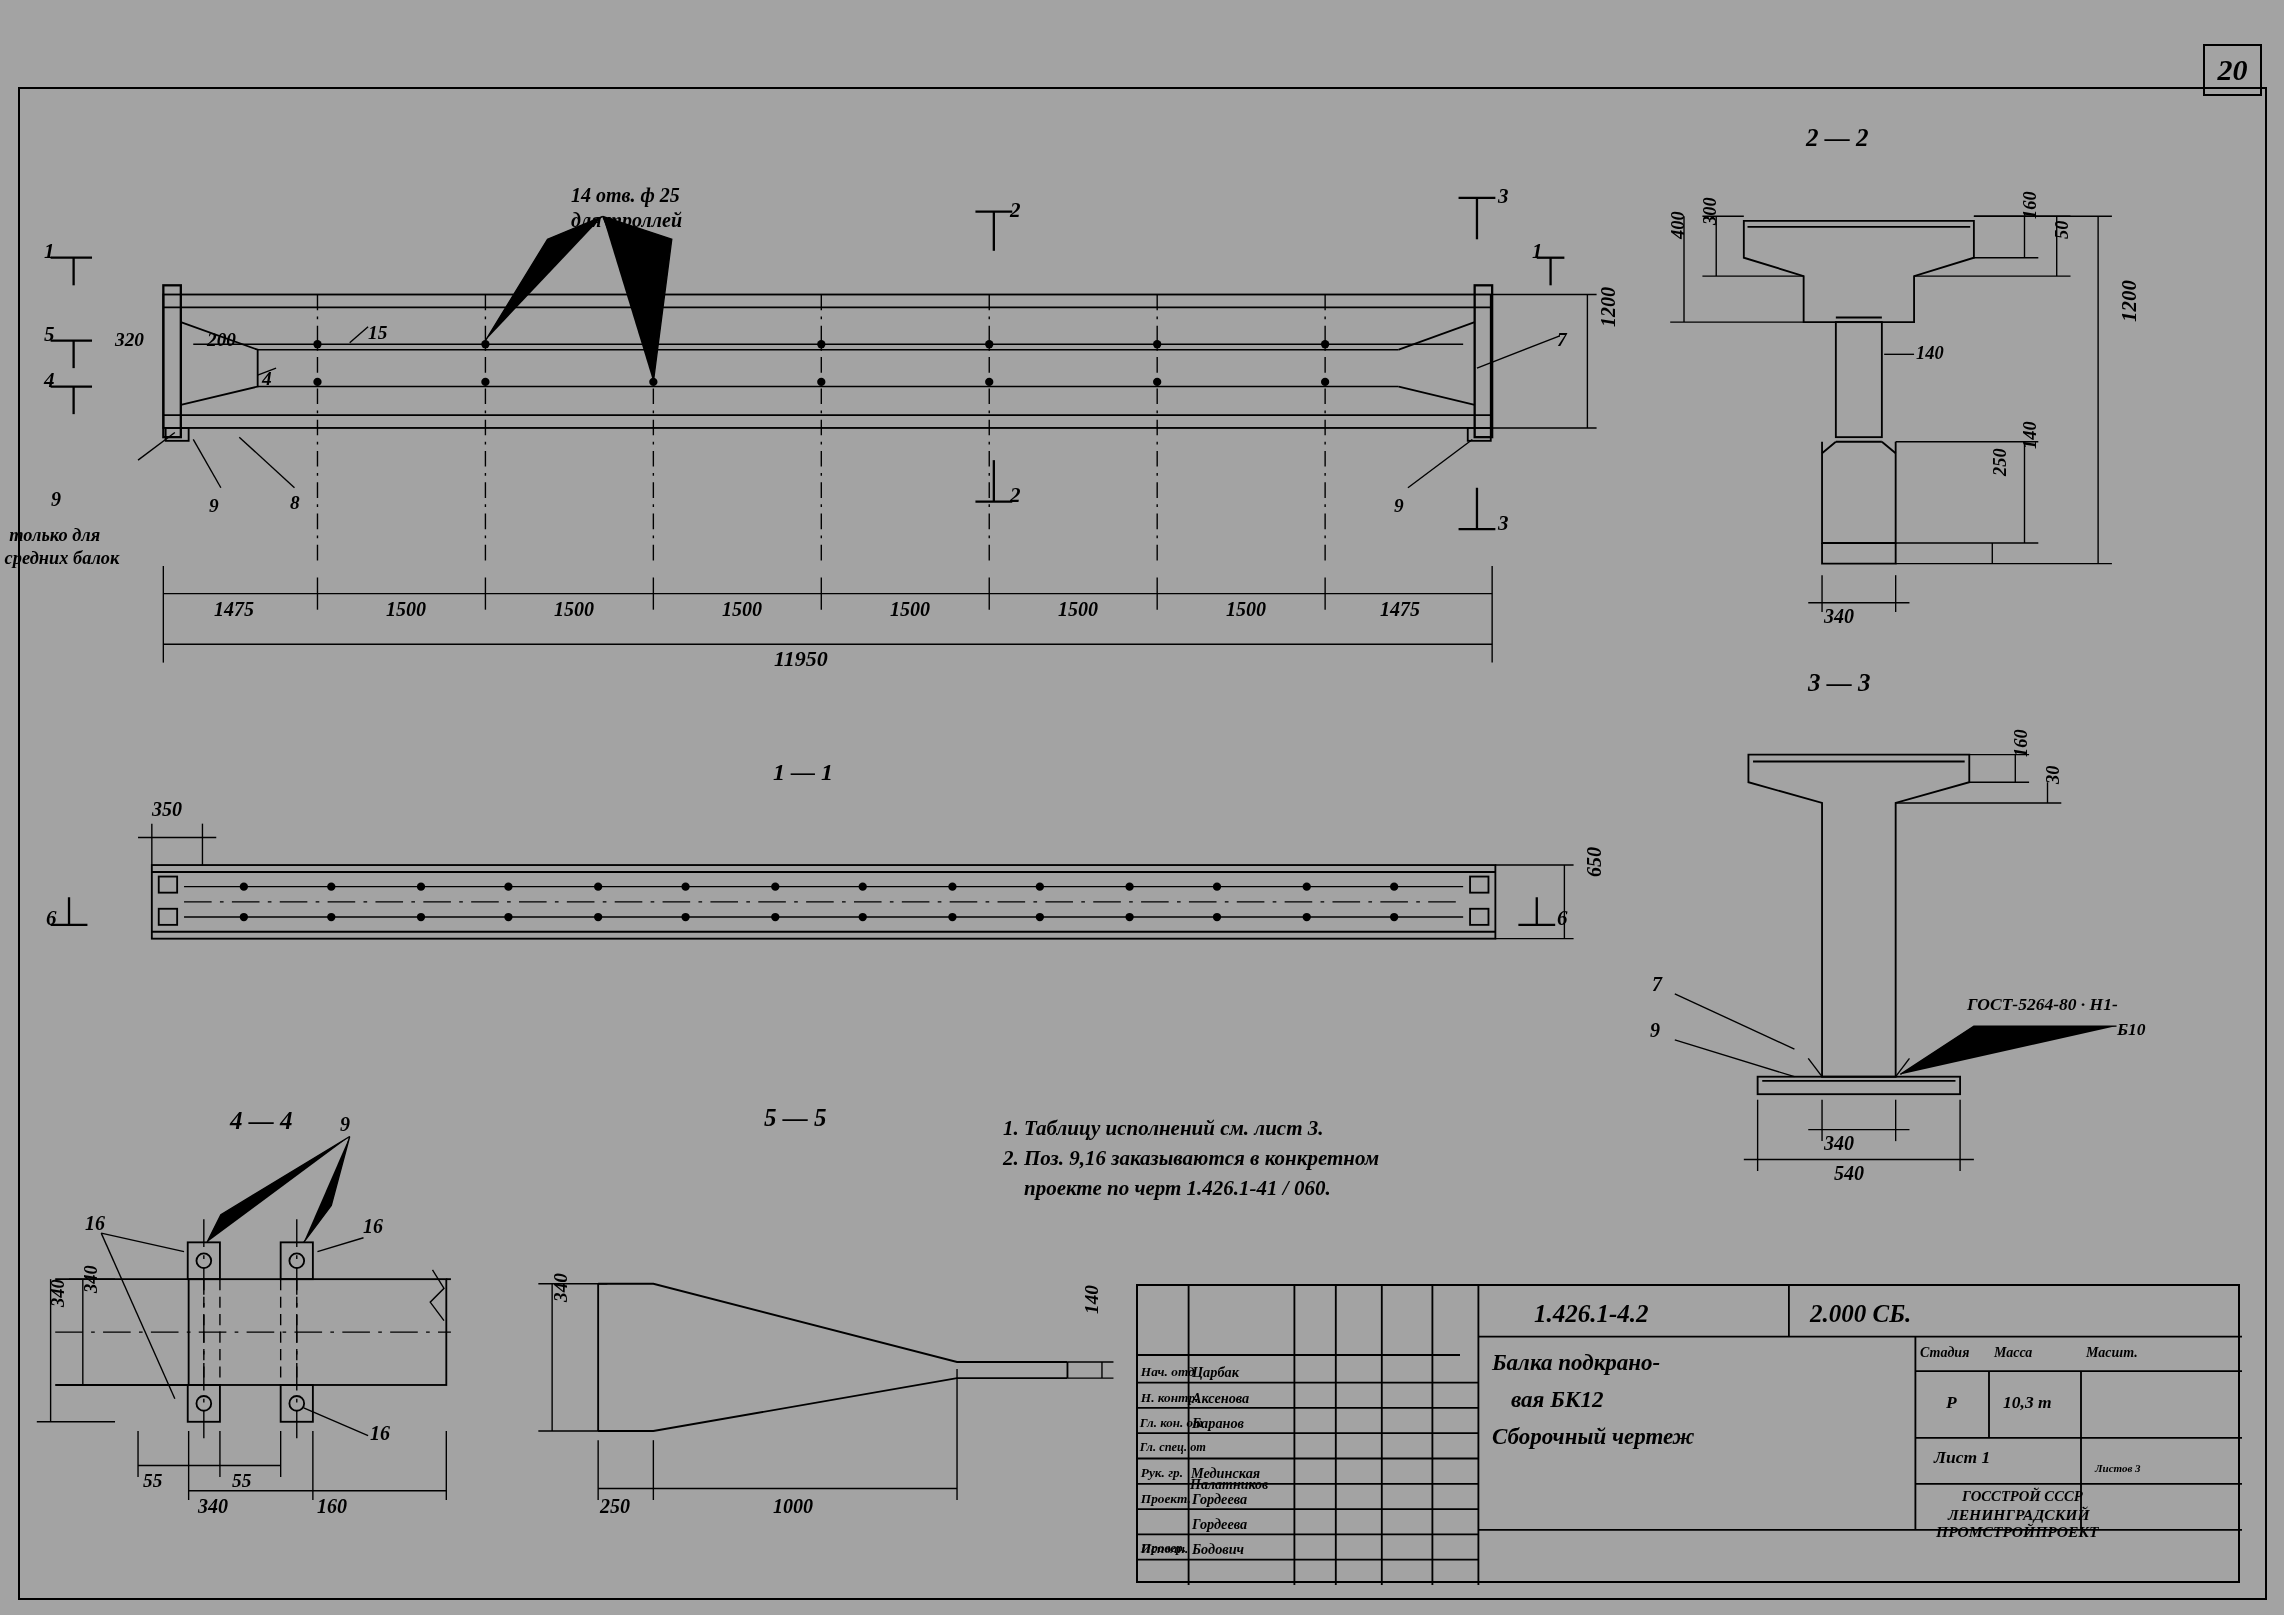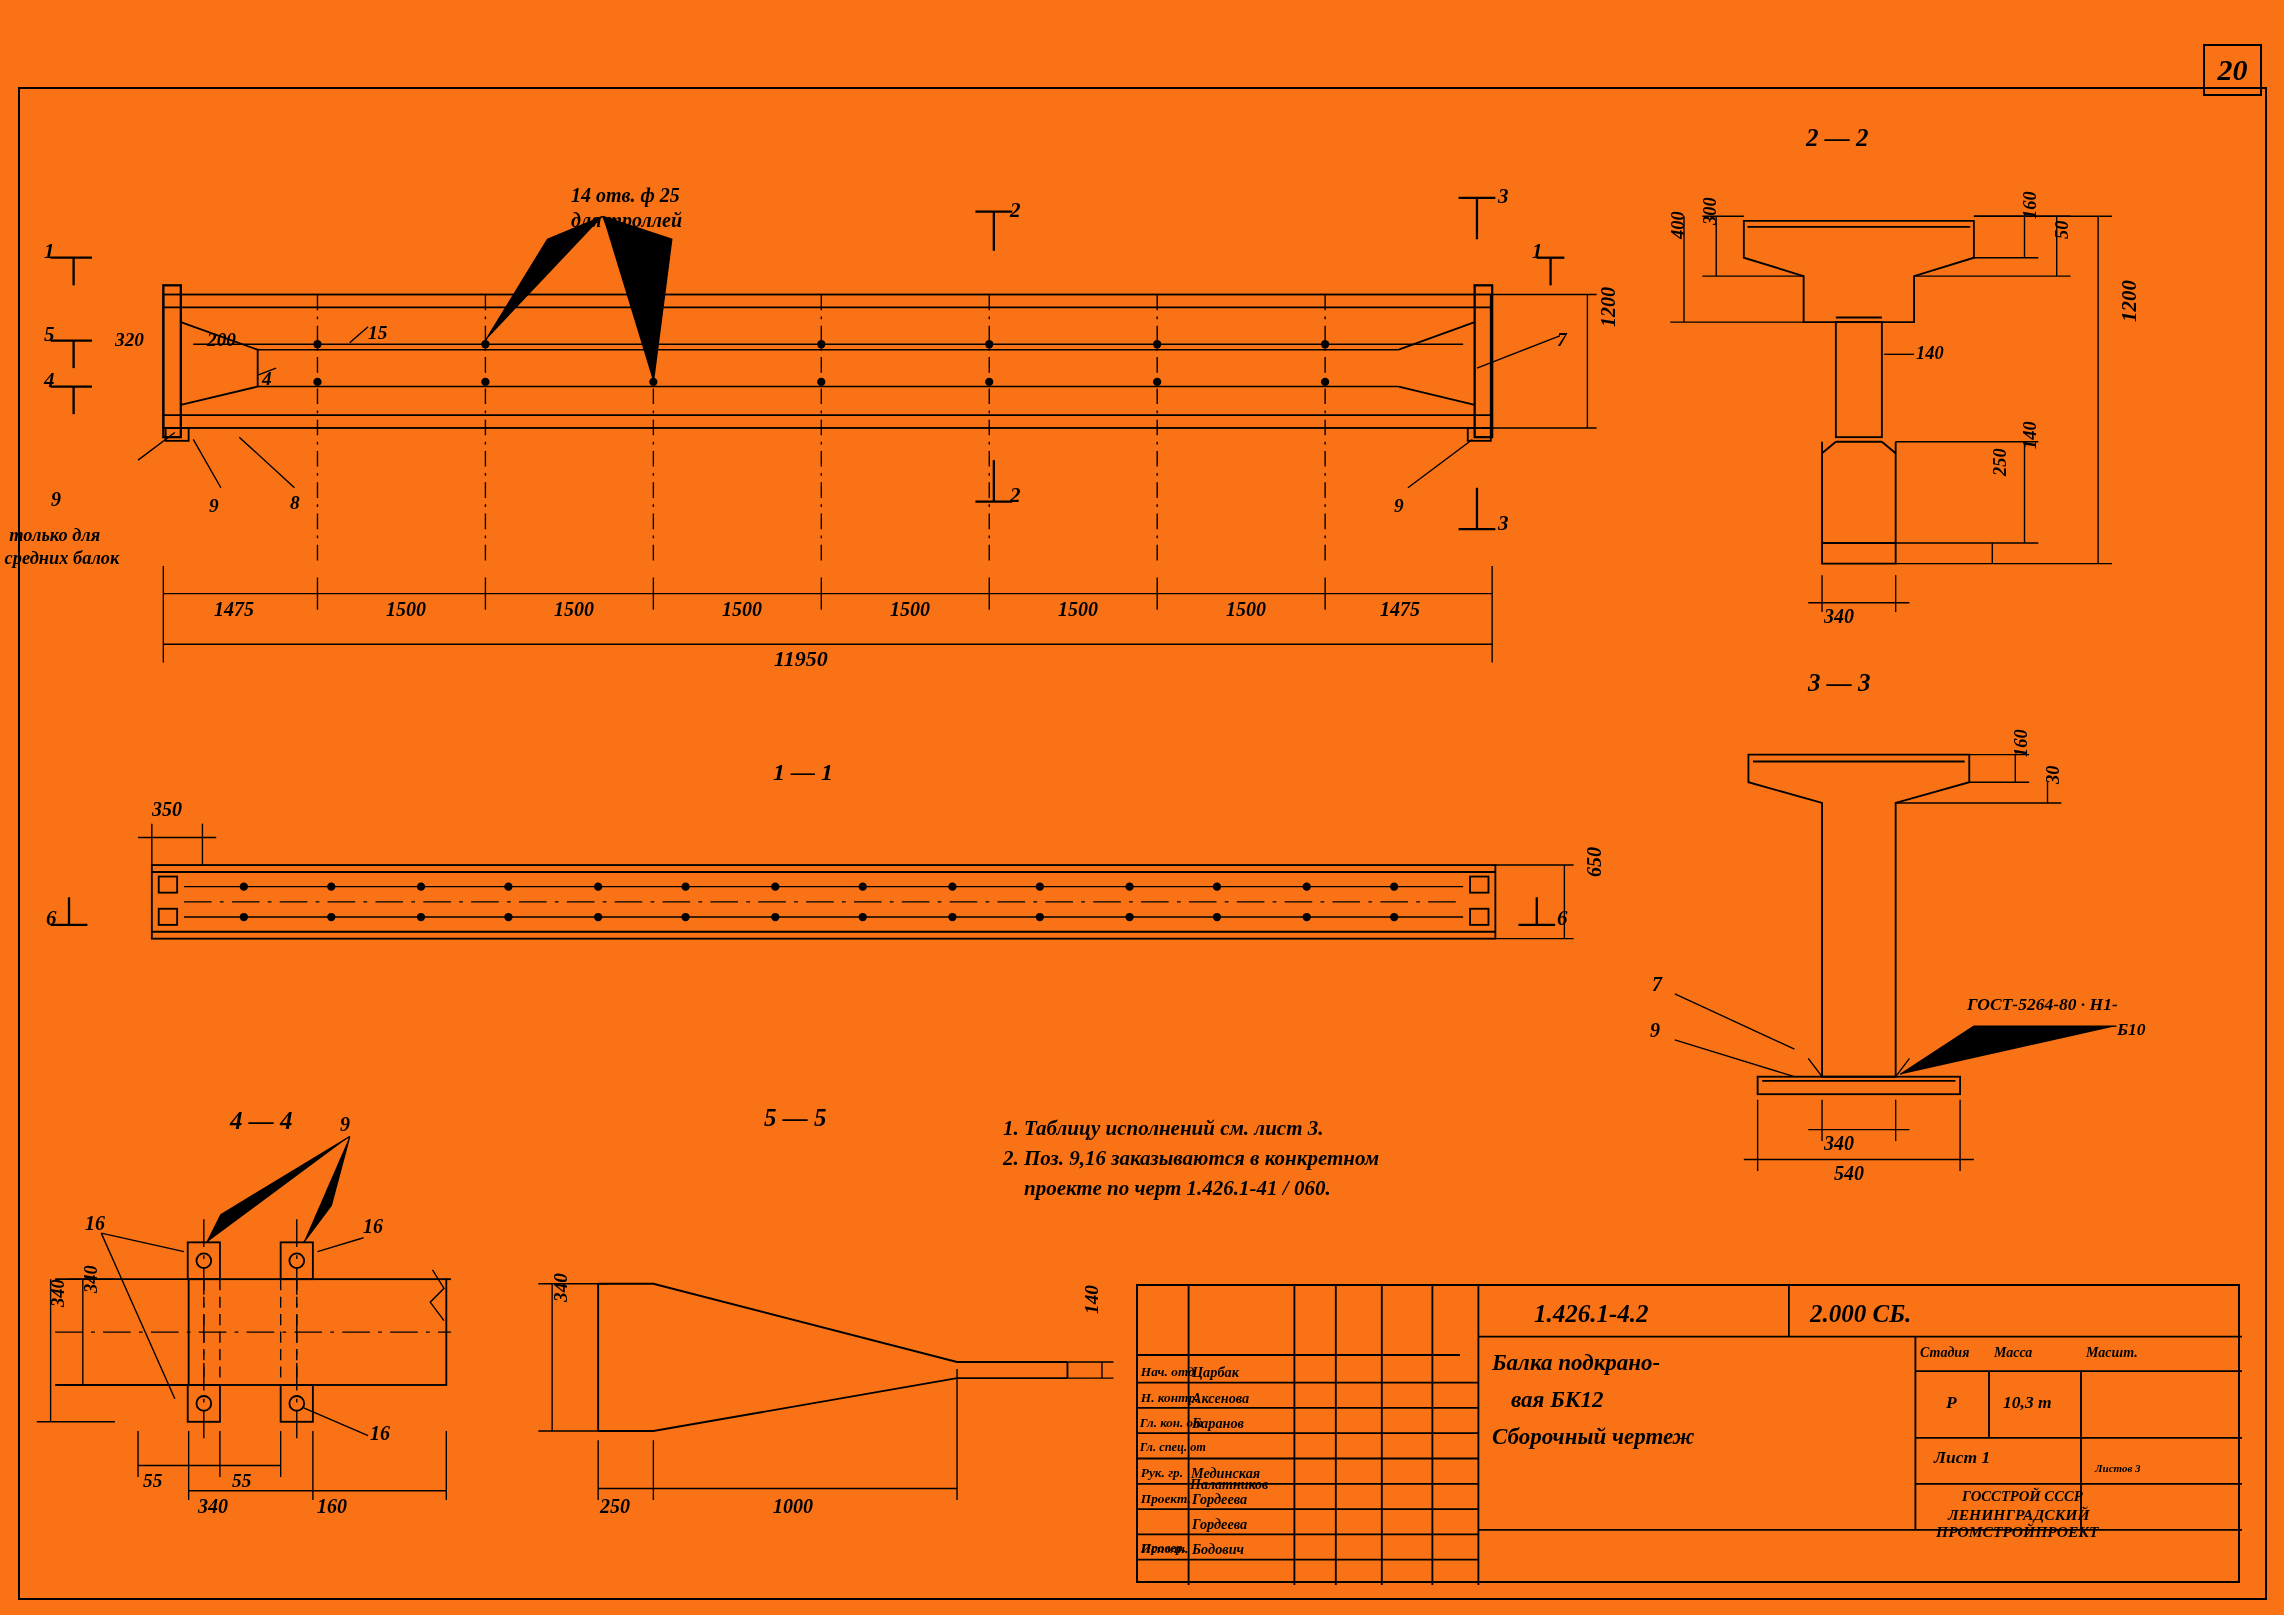--- a/index.html
+++ b/index.html
@@ -1,17 +1,17 @@
 <!DOCTYPE html>
 <html style="font-size:7.4px"><head>
 <meta charset="utf-8">
 <style>
   html,body{margin:0;padding:0;background:#ffffff;}
   body{width:2284px;height:1616px;position:relative;font-family:"Liberation Serif",serif;color:#000;}
-  .sheet{position:absolute;inset:0;background:#f97316;}
+  .sheet{position:absolute;inset:0;background:#a3a3a3;}
   .frame{position:absolute;left:18.4px;top:87px;width:2245px;height:1509px;border:2.8px solid #000;}
   .pagebox{position:absolute;right:22px;top:44px;width:55px;height:48px;border:2.3px solid #000;display:flex;align-items:center;justify-content:center;font-size:30px;font-weight:bold;font-style:italic;}
   .lbl{position:absolute;font-style:italic;font-weight:bold;white-space:nowrap;}
   svg{position:absolute;left:0;top:0;overflow:visible;}
   
   .tb{position:absolute;left:1136px;top:1284px;width:1104px;height:299px;border:2.3px solid #000;box-sizing:border-box;}
   .tb .txt{position:absolute;font-style:italic;font-weight:bold;white-space:nowrap;}
 </style>
 </head>
 <body>

